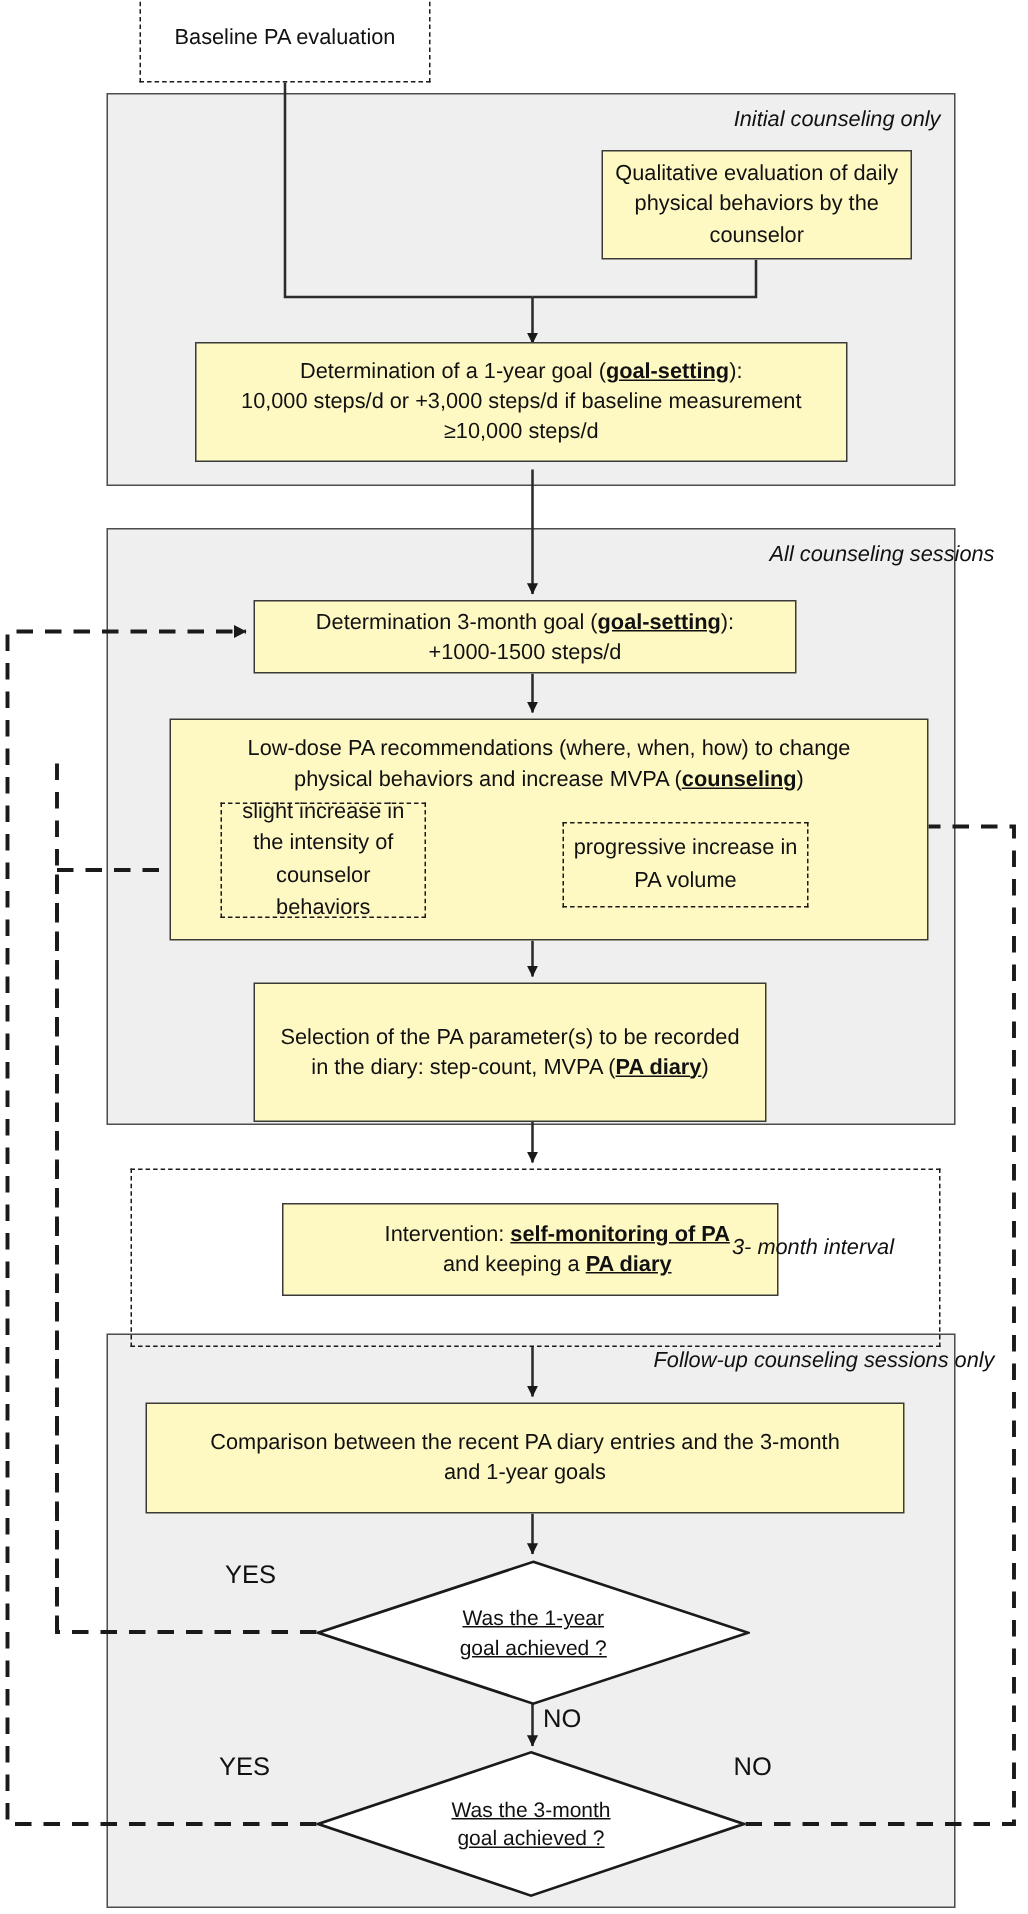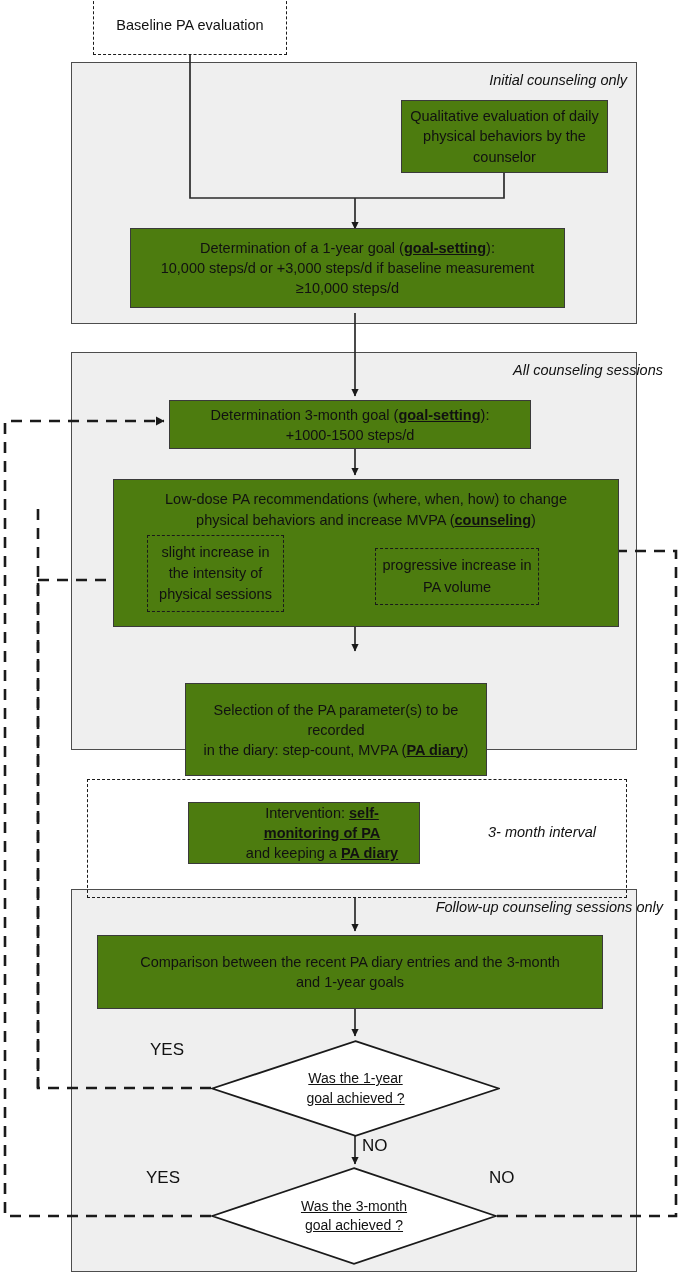--- a/index.html
+++ b/index.html
@@ -2,21 +2,21 @@
 <html><head>
 <meta charset="utf-8">
 <style>
   html,body{margin:0;padding:0;background:#ffffff;}
   body{font-family:"Liberation Sans", sans-serif;}
   #stage{position:relative;width:685px;height:1276px;background:#fff;overflow:hidden;}
 
   .panel{position:absolute;background:#efefef;border:1.5px solid #4d4d4d;box-sizing:border-box;}
   .panel-label{position:absolute;font-style:italic;font-size:14.5px;color:#111;white-space:nowrap;}
 
-  .box{position:absolute;box-sizing:border-box;background:#4d7c0f;border:1.5px solid #3a3a3a;
+  .box{position:absolute;box-sizing:border-box;background:#fef9c3;border:1.5px solid #3a3a3a;
        display:flex;align-items:center;justify-content:center;text-align:center;
        font-size:14.5px;color:#111;line-height:1.42;padding:4px 8px;}
   .box.tight{line-height:1.38;}
 
   .dashbox{position:absolute;box-sizing:border-box;background:transparent;border:1.6px dashed #1a1a1a;
        display:flex;align-items:center;justify-content:center;text-align:center;
        font-size:14.5px;color:#111;line-height:1.45;padding:3px 6px;}
   .dashbox.fine{border-width:1.4px;}
 
   .diamond{position:absolute;}
@@ -120,37 +120,37 @@
   <div class="box" style="left:113px;top:479px;width:506px;height:148px;align-items:flex-start;padding-top:9px;">
     <div style="width:100%;">
       <div>Low-dose PA recommendations (where, when, how) to change</div>
       <div>
         <span>physical behaviors and increase MVPA (</span><b class="u">counseling</b><span>)</span>
       </div>
     </div>
   </div>
 
   <div class="dashbox fine" style="left:147px;top:535px;width:137px;height:77px;">
-    <span>slight increase in the intensity of physical sessions</span>
+    <span>slight increase in the intensity of counselor behaviors</span>
   </div>
 
   <div class="dashbox" style="left:375px;top:548px;width:164px;height:57px;">
     <span>progressive increase in PA volume</span>
   </div>
 
-  <div class="box tight" style="left:185px;top:655px;width:302px;height:93px;margin-top:28px;">
+  <div class="box tight" style="left:169px;top:655px;width:342px;height:93px;">
     <div>
       <span>Selection of the PA parameter(s) to be recorded</span><br>
       <span>in the diary: step-count, MVPA (</span><b class="u">PA diary</b><span>)</span>
     </div>
   </div>
 
   <div class="dashbox" style="left:87px;top:779px;width:540px;height:119px;"></div>
 
-  <div class="box tight" style="left:188px;top:802px;width:232px;height:62px;padding-left:44px;">
+  <div class="box tight" style="left:188px;top:802px;width:331px;height:62px;padding-left:44px;">
     <div>
       <span>Intervention: </span><b class="u">self-monitoring of PA</b><br>
       <span>and keeping a </span><b class="u">PA diary</b>
     </div>
   </div>
 
   <div class="panel-label" style="left:488px;top:824px;">3- month interval</div>
 
   <div class="box tight" style="left:97px;top:935px;width:506px;height:74px;align-items:center;">
     <div>

